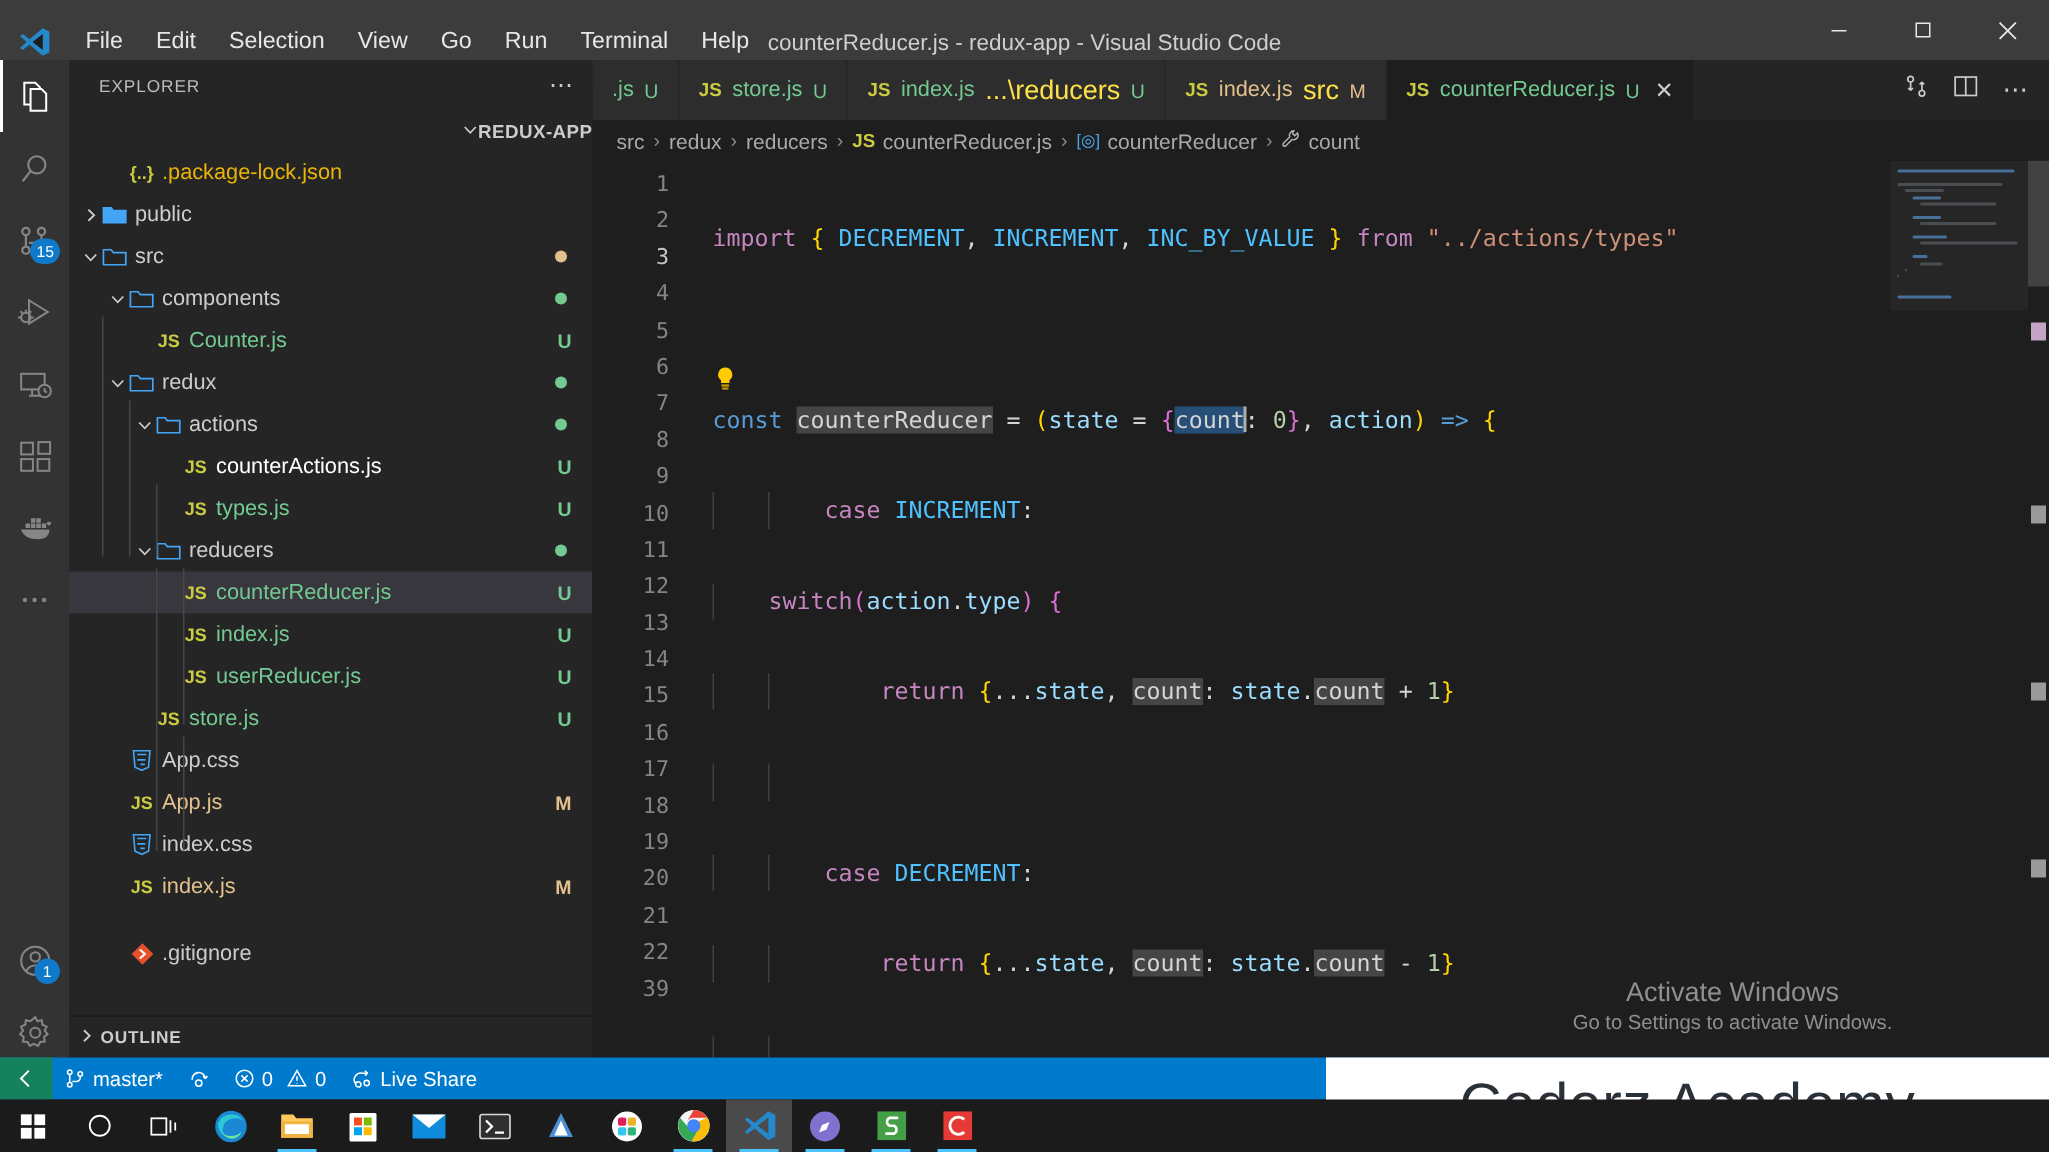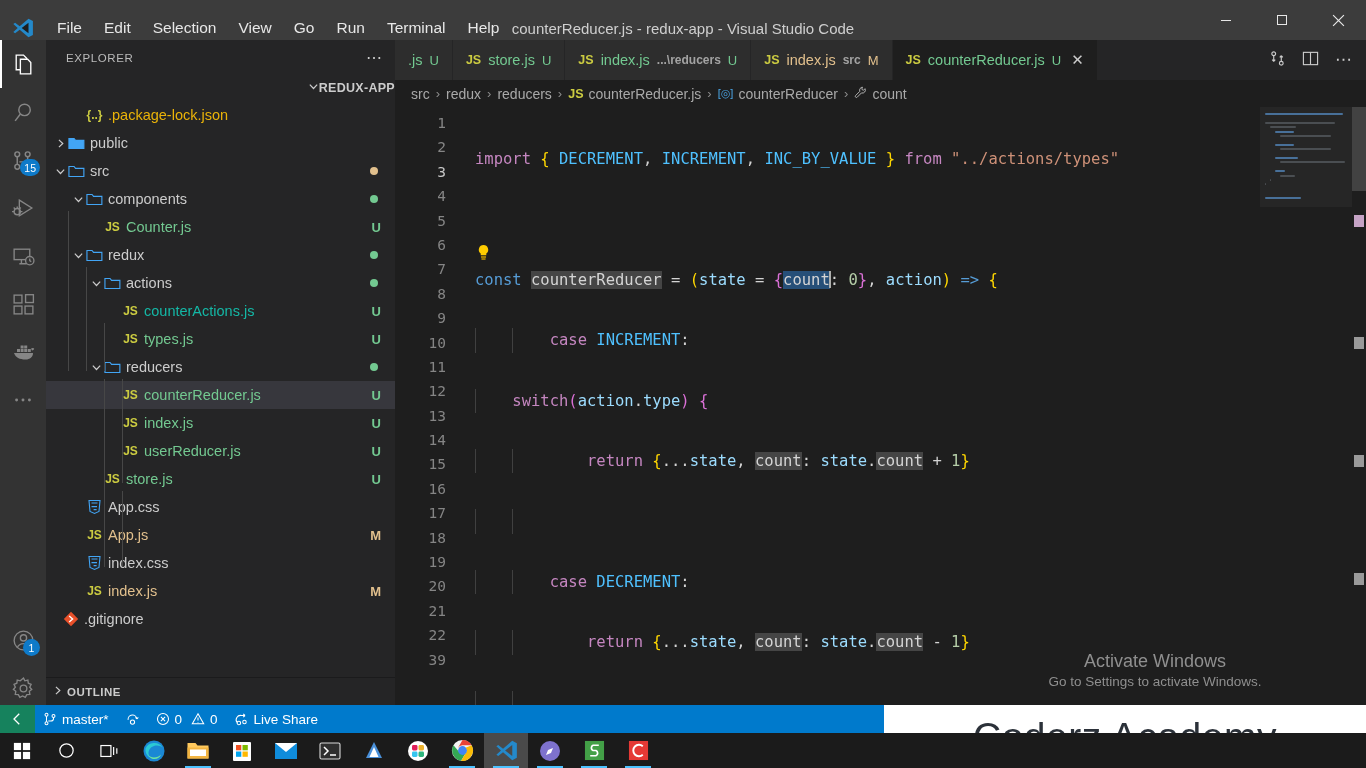--- a/index.html
+++ b/index.html
@@ -110,21 +110,21 @@
     background: #2d2d2d; color: #969696; font-size: 14.5px; white-space: nowrap;
     border-right: 1px solid #252526; position: relative;
   }
   .tab.active { background: #1e1e1e; color: #ffffff; }
   .tab.active::before{
     content:""; position:absolute; top:0; left:0; right:0; height:1px; background:#1e1e1e;
   }
   .tab .js-tag { color: #cbcb41; font-weight: bold; font-size: 12.5px; }
   .tab .tname.untracked { color: #73c991; }
   .tab .tname.modified { color: #e2c08d; }
-  .tab .tpath { color: #a3a3a3; font-size: 12px; font-weight: bold; }
+  .tab .tpath { color: #fde047; font-size: 18px; }
   .tab .tstatus { font-size: 13px; }
   .tab .tstatus.u { color: #73c991; }
   .tab .tstatus.m { color: #e2c08d; }
   .tab .close-x { color: #cccccc; font-size: 15px; margin-left: 3px; }
   .tabs-actions {
     margin-left: auto; display: flex; align-items: center; gap: 16px; padding: 0 14px;
     color: #cccccc;
   }
   .breadcrumbs {
     height: 27px; display: flex; align-items: center; padding-left: 16px;
@@ -439,21 +439,21 @@
             <svg width="17" height="15" viewBox="0 0 18 15">
               <path d="M1 2.2 h5.4 l1.6 2 h8.8 v8.6 h-15.8 z" fill="none" stroke="#42a5f5" stroke-width="1.2"></path>
             </svg>
           </span>
           <span class="fname" style="color: rgb(204, 204, 204);">actions</span>
           <span class="dot" style="background: rgb(115, 201, 145);"></span>
         </div>
         <div class="row" style="padding-left: 60px;">
           <span class="twisty"></span>
           <span class="ficon js-icon">JS</span>
-          <span class="fname" style="color: #14b8a6;">counterActions.js</span>
+          <span class="fname" style="color: #ffffff;">counterActions.js</span>
           <span class="badge-letter" style="color: rgb(115, 201, 145);">U</span>
         </div>
         <div class="row" style="padding-left: 60px;">
           <span class="twisty"></span>
           <span class="ficon js-icon">JS</span>
           <span class="fname" style="color: rgb(115, 201, 145);">types.js</span>
           <span class="badge-letter" style="color: rgb(115, 201, 145);">U</span>
         </div>
         <div class="row" style="padding-left: 42px;">
           <span class="twisty">
@@ -516,21 +516,21 @@
             </svg>
           </span>
           <span class="fname" style="color: rgb(204, 204, 204);">index.css</span>
         </div>
         <div class="row" style="padding-left: 24px;">
           <span class="twisty"></span>
           <span class="ficon js-icon">JS</span>
           <span class="fname" style="color: rgb(226, 192, 141);">index.js</span>
           <span class="badge-letter" style="color: rgb(226, 192, 141);">M</span>
         </div>
-        <div class="row" style="">
+        <div class="row" style="padding-left: 24px; margin-top: 17px;">
           <span class="twisty"></span>
           <span class="ficon">
             <svg width="16" height="16" viewBox="0 0 16 16">
               <path d="M8 .8 L15.2 8 L8 15.2 L.8 8 Z" fill="#e8502a"></path>
               <path d="M6.2 5 L9.6 8 L6.2 11" fill="none" stroke="#ffffff" stroke-width="1.4"></path>
             </svg>
           </span>
           <span class="fname" style="color: rgb(204, 204, 204);">.gitignore</span>
         </div>
         <div class="indent-guide" style="left: 22px; top: 110px; height: 160px;"></div>

